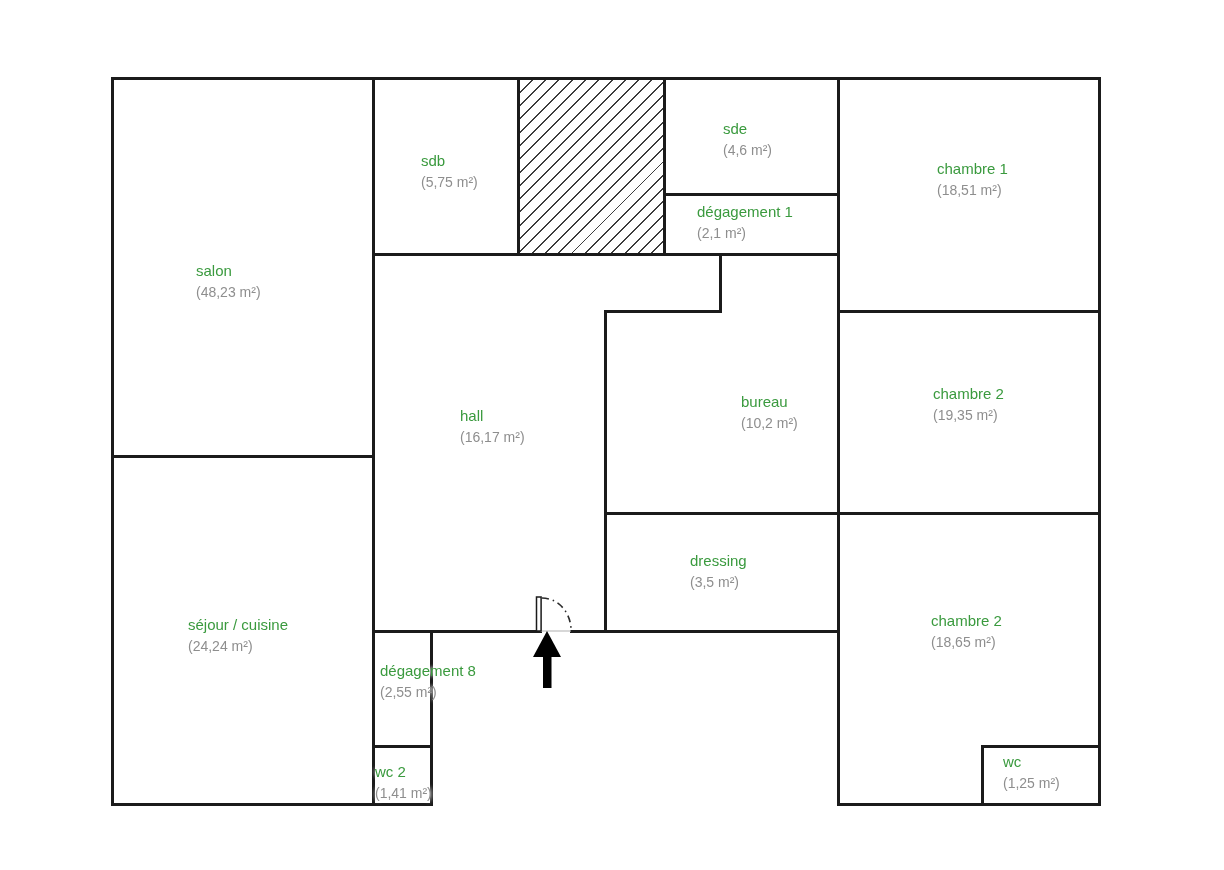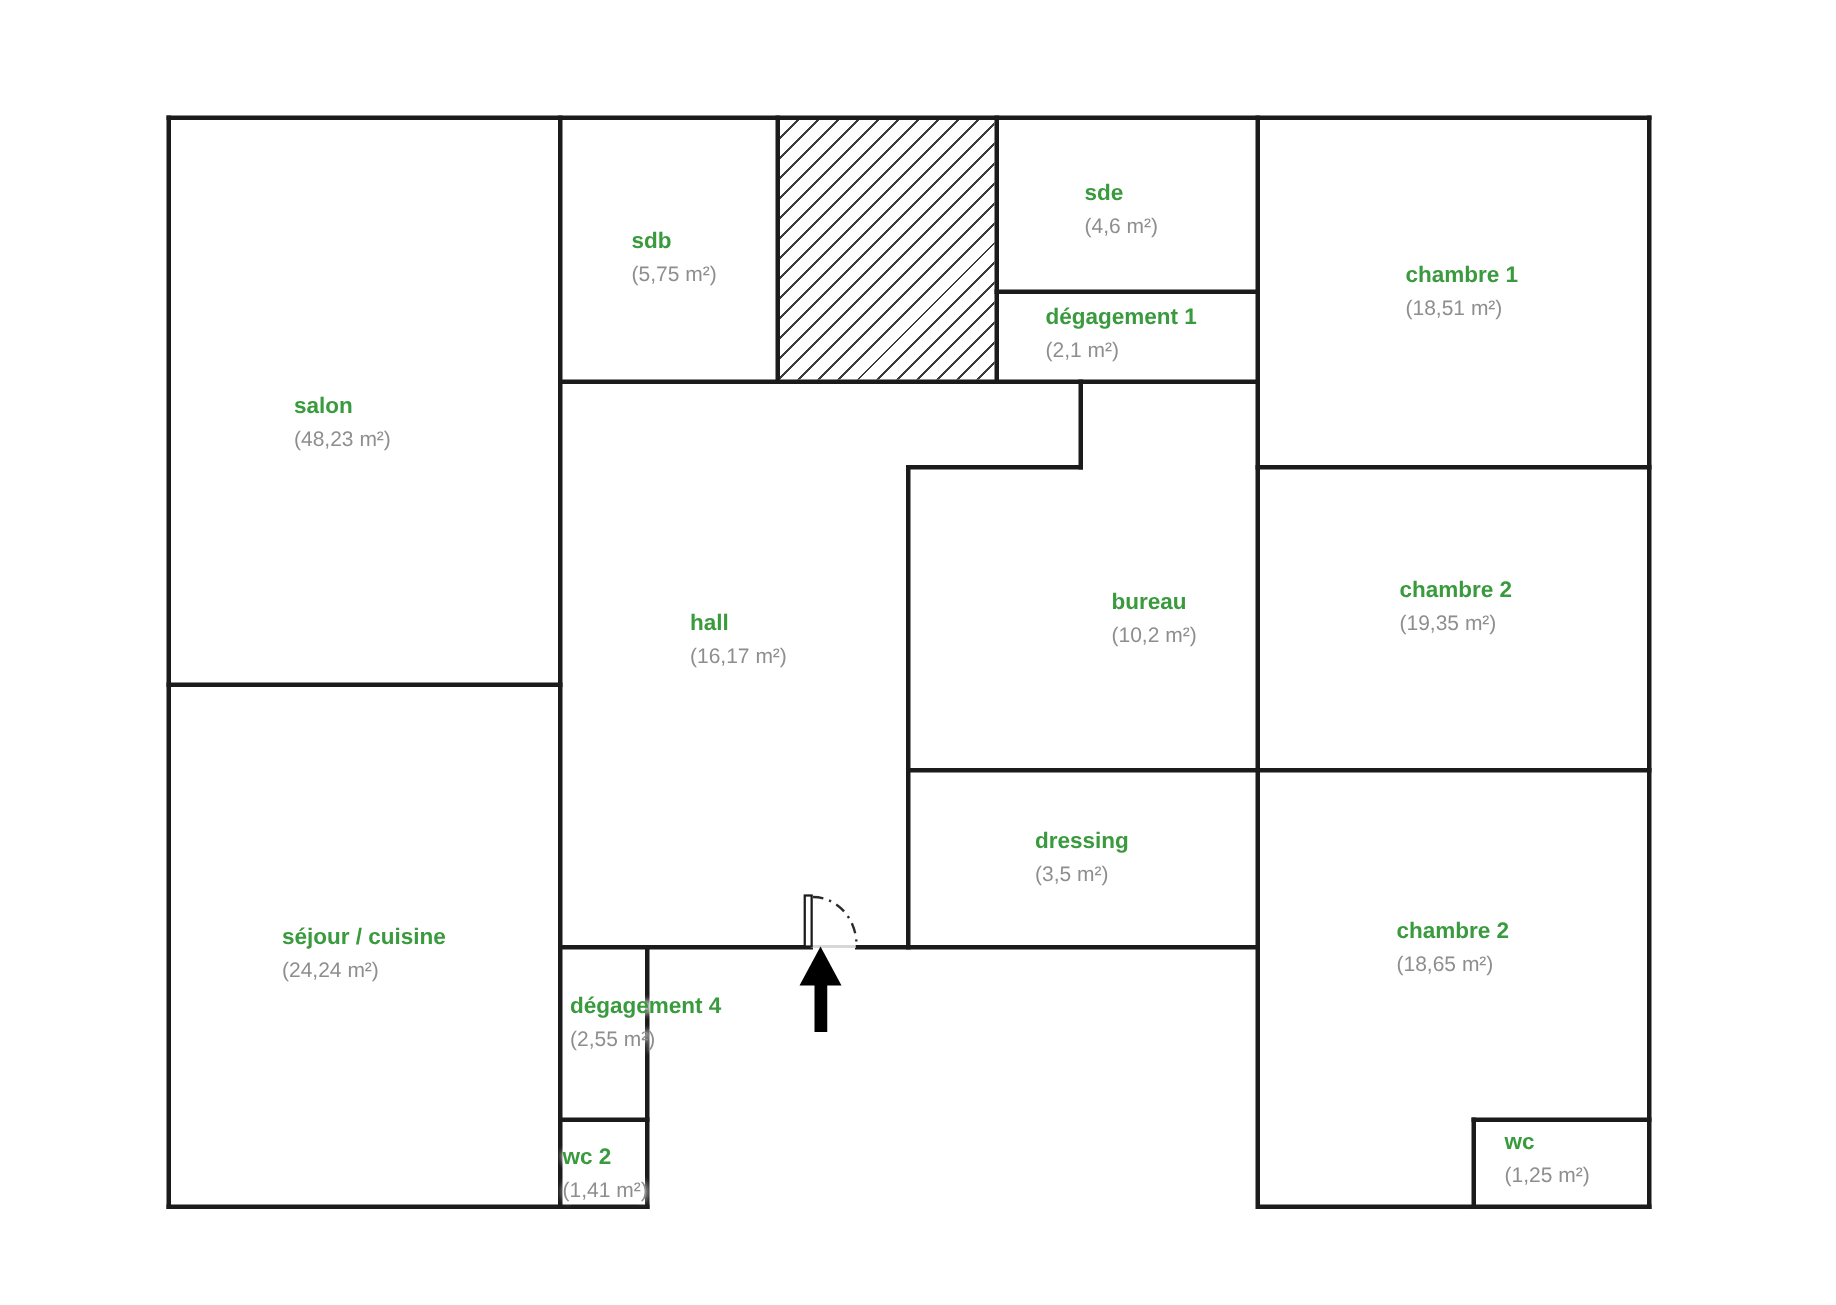--- a/index.html
+++ b/index.html
@@ -23,21 +23,21 @@
       #3c3c3c 8px, #3c3c3c 9.4px
     );
   }
   .room-label{
     position:absolute;
     white-space:nowrap;
     text-shadow:0 0 4px #ffffff, 0 0 4px #ffffff;
   }
   .room-name{
     font-size:15px;
-    font-weight:bold;
+    font-weight:normal;
     color:var(--green,#3a9a3e);
     line-height:18px;
     margin-bottom:3px;
   }
   .room-area{
     font-size:14px;
     color:var(--gray,#8e8e8e);
     line-height:18px;
   }
   svg{position:absolute;overflow:visible;}
@@ -99,21 +99,21 @@
   <div class="room-label" style="left:723px;top:120px">
     <div class="room-name">sde</div>
     <div class="room-area">(4,6 m²)</div>
   </div>
 
   <div class="room-label" style="left:697px;top:203px">
     <div class="room-name">dégagement 1</div>
     <div class="room-area">(2,1 m²)</div>
   </div>
 
-  <div class="room-label" style="left:937px;top:175px">
+  <div class="room-label" style="left:937px;top:160px">
     <div class="room-name">chambre 1</div>
     <div class="room-area">(18,51 m²)</div>
   </div>
 
   <div class="room-label" style="left:460px;top:407px">
     <div class="room-name">hall</div>
     <div class="room-area">(16,17 m²)</div>
   </div>
 
   <div class="room-label" style="left:741px;top:393px">
@@ -130,21 +130,21 @@
     <div class="room-name">dressing</div>
     <div class="room-area">(3,5 m²)</div>
   </div>
 
   <div class="room-label" style="left:188px;top:616px">
     <div class="room-name">séjour / cuisine</div>
     <div class="room-area">(24,24 m²)</div>
   </div>
 
   <div class="room-label" style="left:380px;top:662px">
-    <div class="room-name">dégagement 4</div>
+    <div class="room-name">dégagement 8</div>
     <div class="room-area">(2,55 m²)</div>
   </div>
 
   <div class="room-label" style="left:931px;top:612px">
     <div class="room-name">chambre 2</div>
     <div class="room-area">(18,65 m²)</div>
   </div>
 
   <div class="room-label" style="left:375px;top:763px">
     <div class="room-name">wc 2</div>

